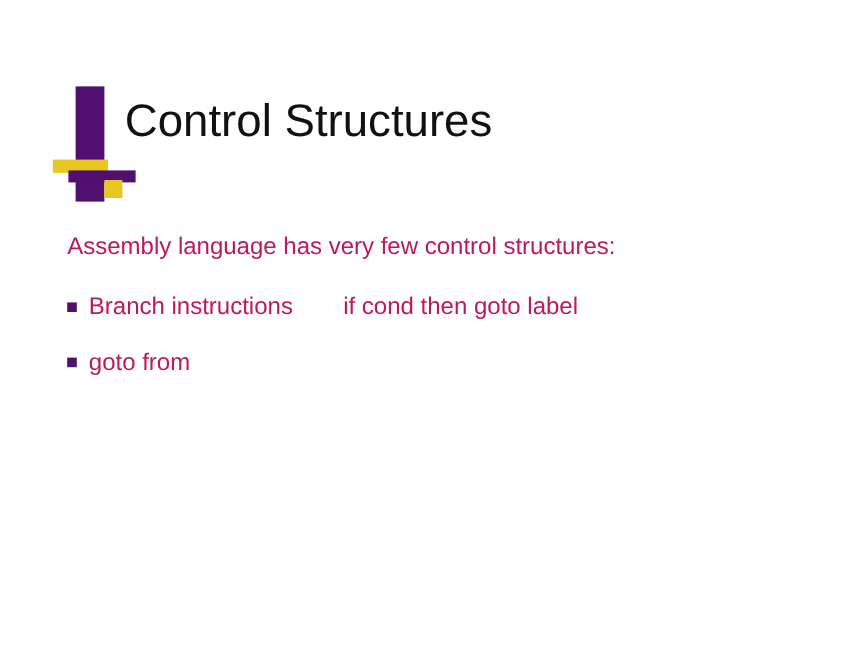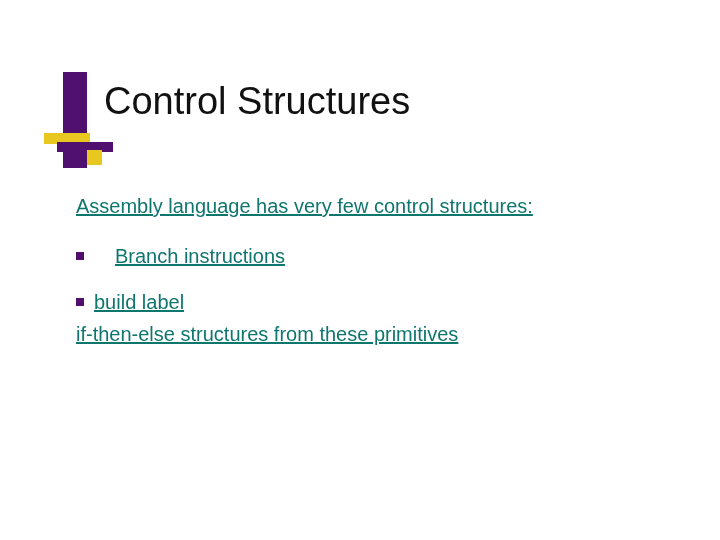--- a/index.html
+++ b/index.html
@@ -61,48 +61,46 @@
     position: absolute;
     left: 104px;
     top: 80px;
     font-size: 38px;
     font-weight: 400;
     color: #111;
     letter-spacing: 0px;
   }
   .content {
     position: absolute;
-    left: 76px;
+    left: 56px;
     top: 192px;
     width: 590px;
-    color: #0f766e;
+    color: #be185d;
     font-size: 20px;
     line-height: 1.4;
-    text-decoration: underline;
   }
   .row {
     margin-bottom: 22px;
   }
   .row-bullet {
     display: flex;
     align-items: flex-start;
     margin-bottom: 18px;
   }
   .bullet {
     display: inline-block;
     width: 8px;
     height: 8px;
     background: #501070;
     margin-right: 10px;
     margin-top: 10px;
     flex: 0 0 8px;
   }
   .col-left {
     flex: 0 0 212px;
-    text-align: center;
   }
   .col-right {
     flex: 1;
   }
 </style>
 </head>
 <body>
 <div class="slide">
 
   <div class="title-deco">
@@ -113,23 +111,23 @@
   </div>
 
   <div class="title-text">Control Structures</div>
 
   <div class="content">
     <div class="row">Assembly language has very few control structures:</div>
 
     <div class="row-bullet">
       <span class="bullet"></span>
       <span class="col-left">Branch instructions</span>
+      <span class="col-right">if cond then goto label</span>
     </div>
 
     <div class="row-bullet">
       <span class="bullet"></span>
-      <span class="col-right">build label</span>
+      <span class="col-right">goto from</span>
     </div>
 
-    <div class="row" style="margin-top:-14px;">if-then-else structures from these primitives</div>
   </div>
 
 </div>
 
 </body></html>

